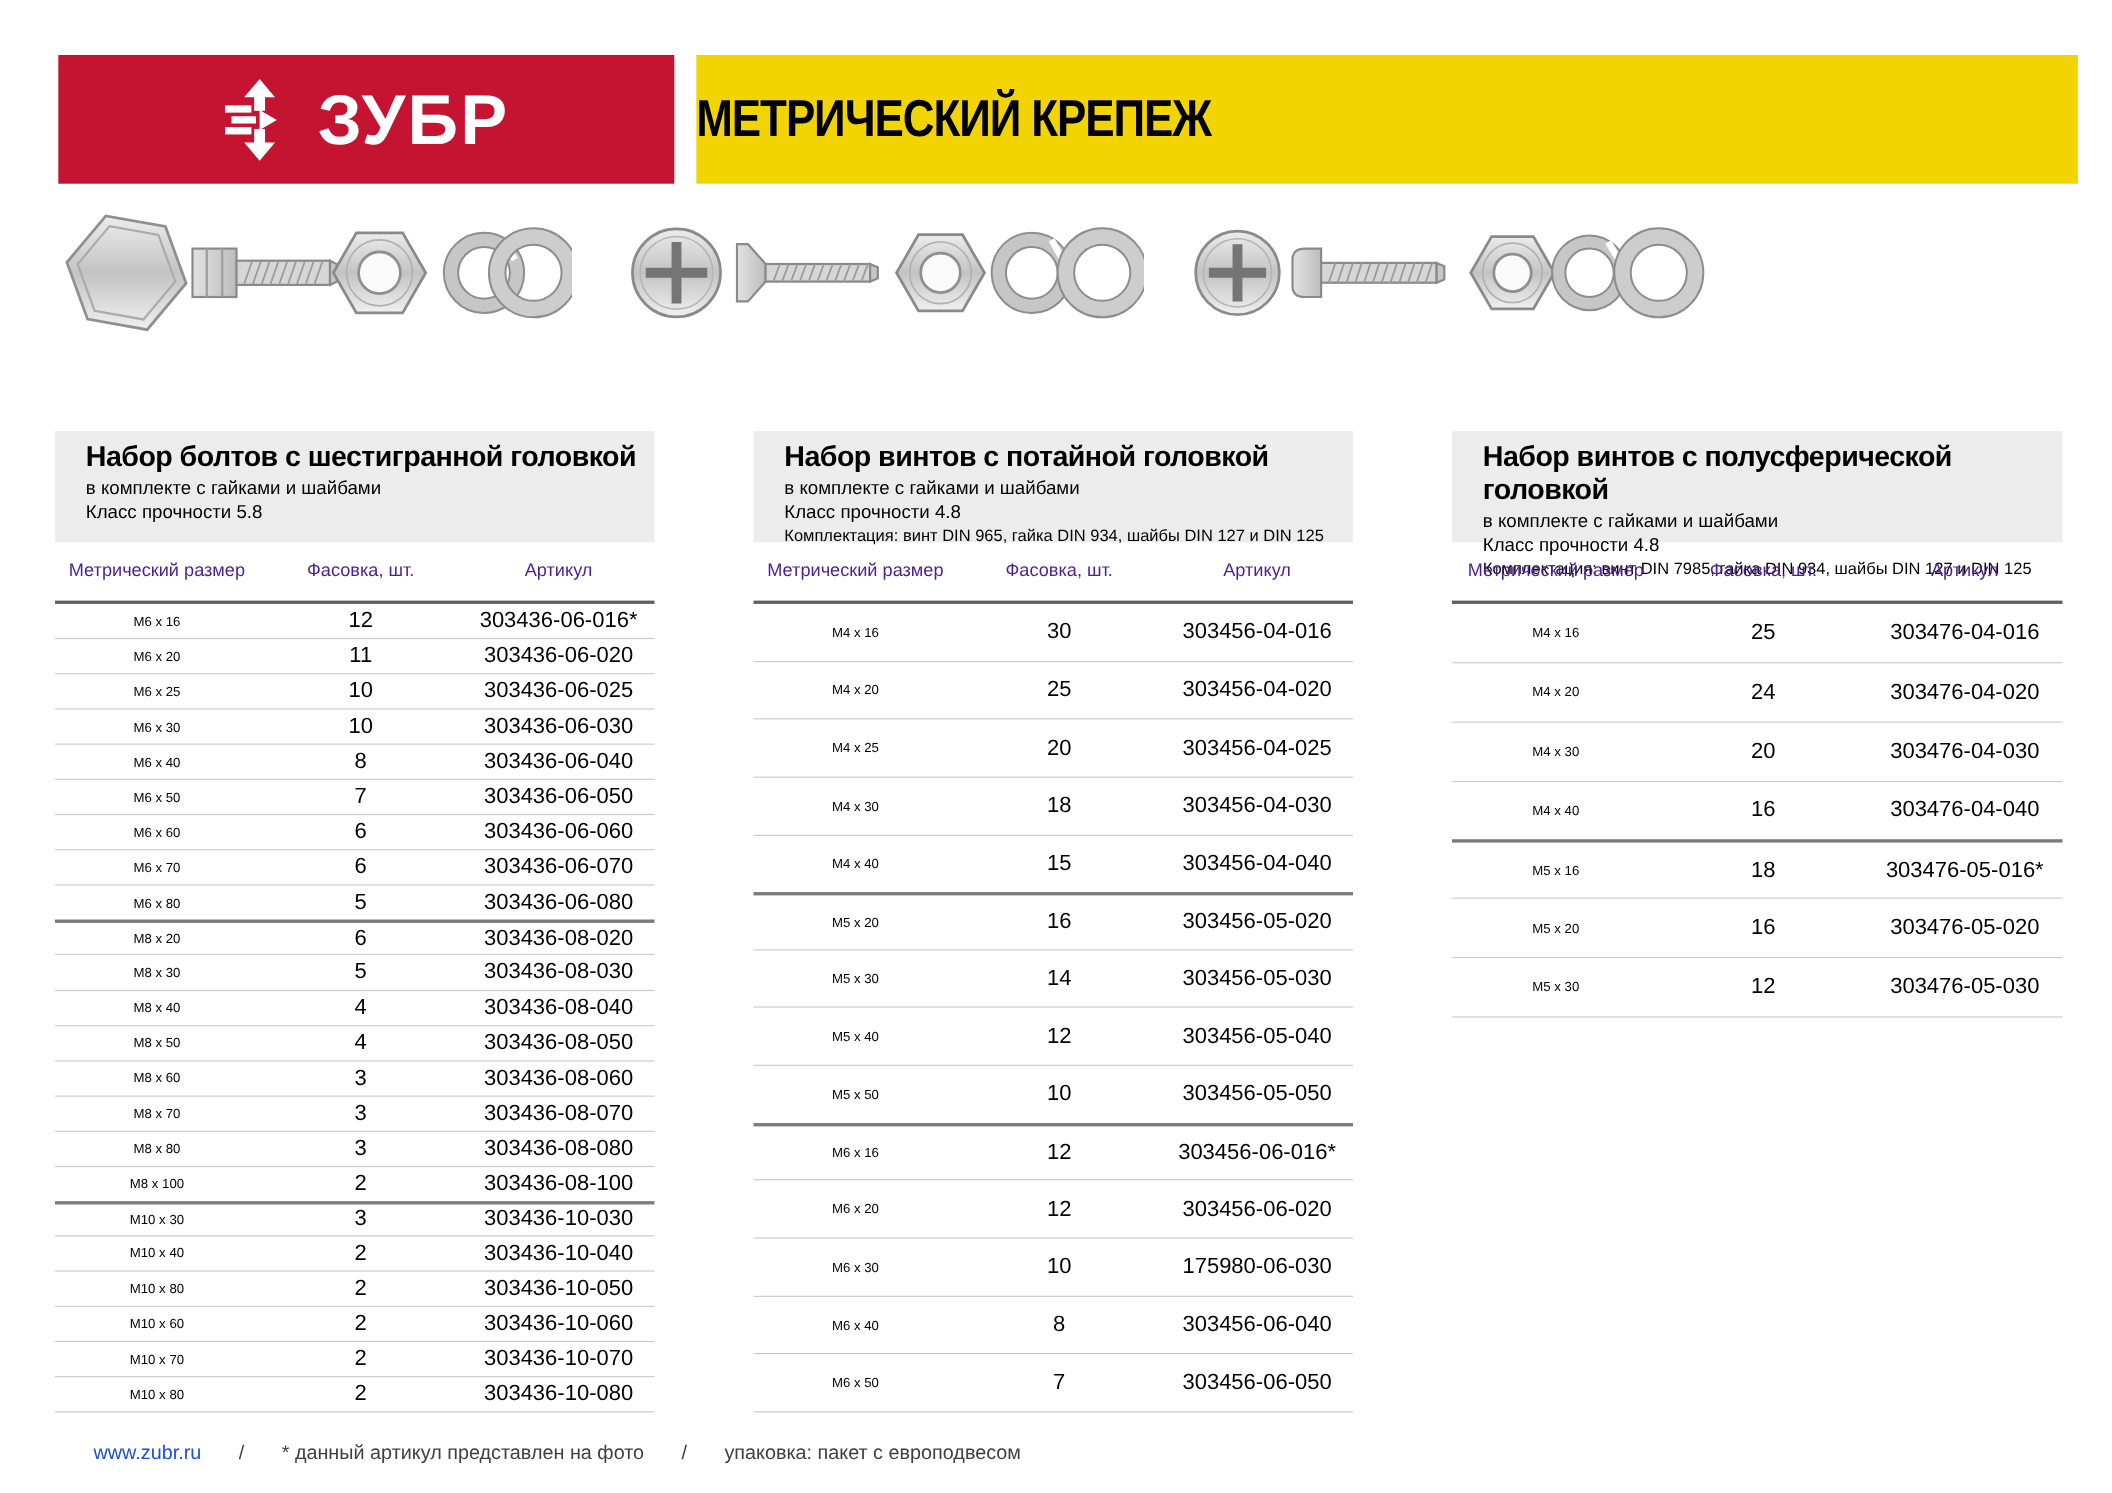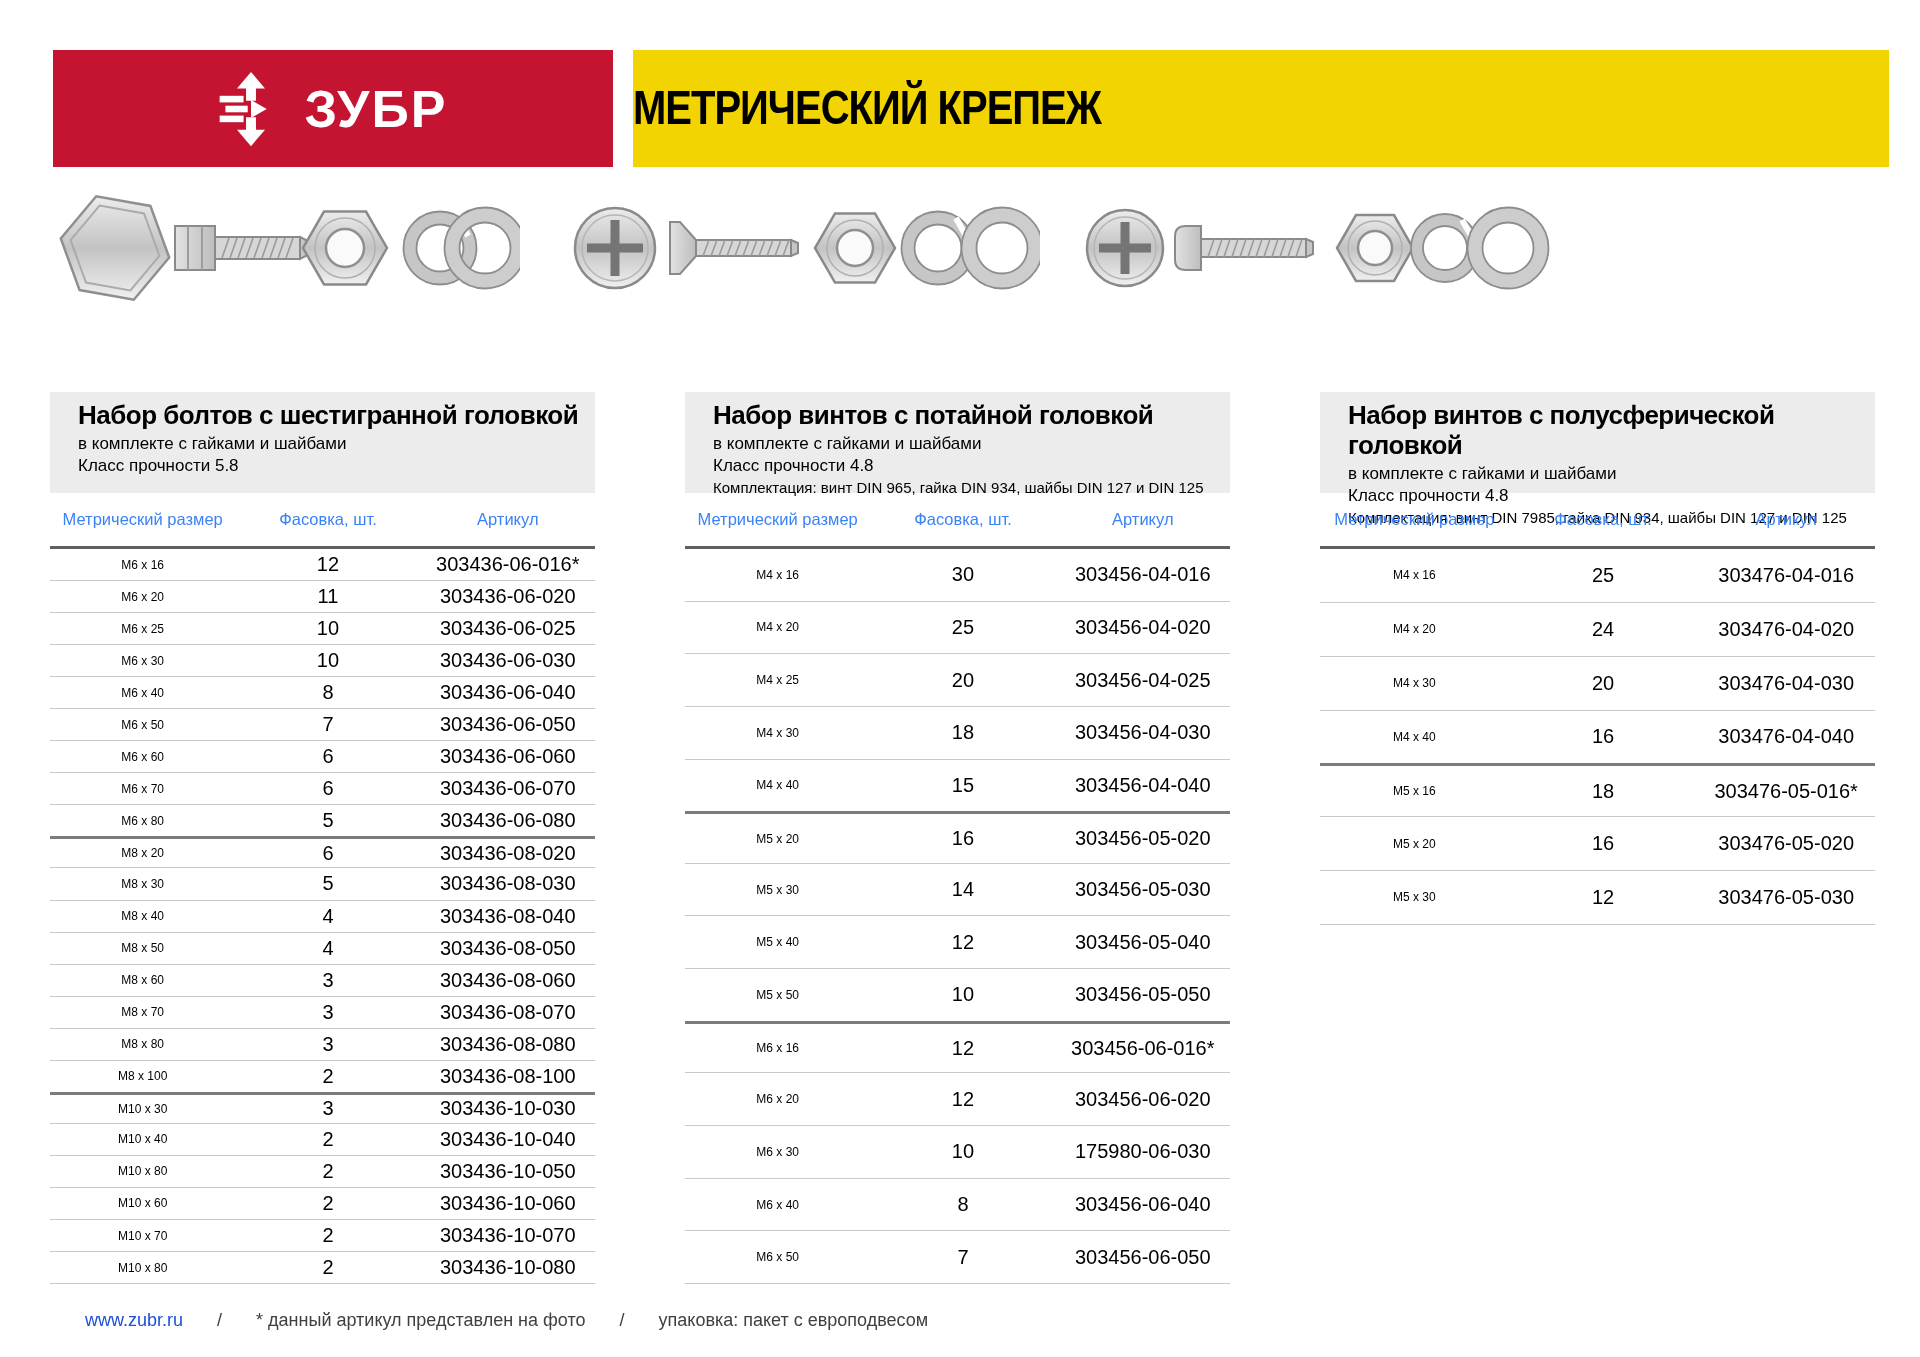--- a/index.html
+++ b/index.html
@@ -2,41 +2,41 @@
 <html><head>
 <meta charset="utf-8">
 <style>
   html,body{margin:0;padding:0;background:#fff;}
   body{font-family:"Liberation Sans",sans-serif;color:#000;}
   .page{position:relative;width:1920px;height:1357px;background:#fff;overflow:hidden;}
 
   
   .logo-box{position:absolute;left:53px;top:50px;width:560px;height:117px;
     display:flex;align-items:center;justify-content:center;gap:20px;}
-  .logo-text{color:#fff;font-size:52px;font-weight:bold;letter-spacing:2px;line-height:1;}
+  .logo-text{color:#fff;font-size:64px;font-weight:bold;letter-spacing:2px;line-height:1;}
   .banner{position:absolute;left:633px;top:50px;width:1256px;height:117px;
     display:flex;align-items:center;box-sizing:border-box;}
   .banner h1{margin:0;font-size:40px;font-weight:bold;letter-spacing:-1px;
     transform:scaleY(1.18);transform-origin:left center;}
 
   
   .photo{position:absolute;top:188px;width:470px;height:120px;}
   #photo-0{left:50px;} #photo-1{left:570px;} #photo-2{left:1080px;}
 
   
   .col{position:absolute;top:392px;width:545px;}
   #col-0{left:50px;} #col-1{left:685px;} #col-2{left:1320px;width:555px;}
 
   .info-box{background:#ececec;height:101px;box-sizing:border-box;padding:8px 10px 14px 28px;}
   .info-box h2{margin:0 0 3px 0;font-size:26px;letter-spacing:-0.5px;line-height:30px;}
   .info-box p{margin:0;font-size:17px;line-height:22px;}
   .info-box p.small{font-size:15px;line-height:21px;}
 
   .thead{display:grid;grid-template-columns:34% 34% 32%;height:53px;align-items:center;
-    text-align:center;font-size:16.5px;border-bottom:3px solid #5f5f5f;color:#3b82f6;}
+    text-align:center;font-size:16.5px;border-bottom:3px solid #5f5f5f;color:#4c1d95;}
   .thead span{display:block;}
 
   .tbody .row{display:grid;grid-template-columns:34% 34% 32%;align-items:center;
     text-align:center;border-bottom:1px solid #c9c9c9;box-sizing:border-box;}
   .tbody.dense  .row{height:32.05px;}
   .tbody.roomy  .row{height:52.65px;}
   .tbody.roomy3 .row{height:53.85px;}
   .row .size{font-weight:normal;font-size:12px;}
   .row .qty,.row .art{font-size:20px;}
   .row.group-start{border-top:3px solid #7c7c7c;margin-top:-1px;text-align:center;}

